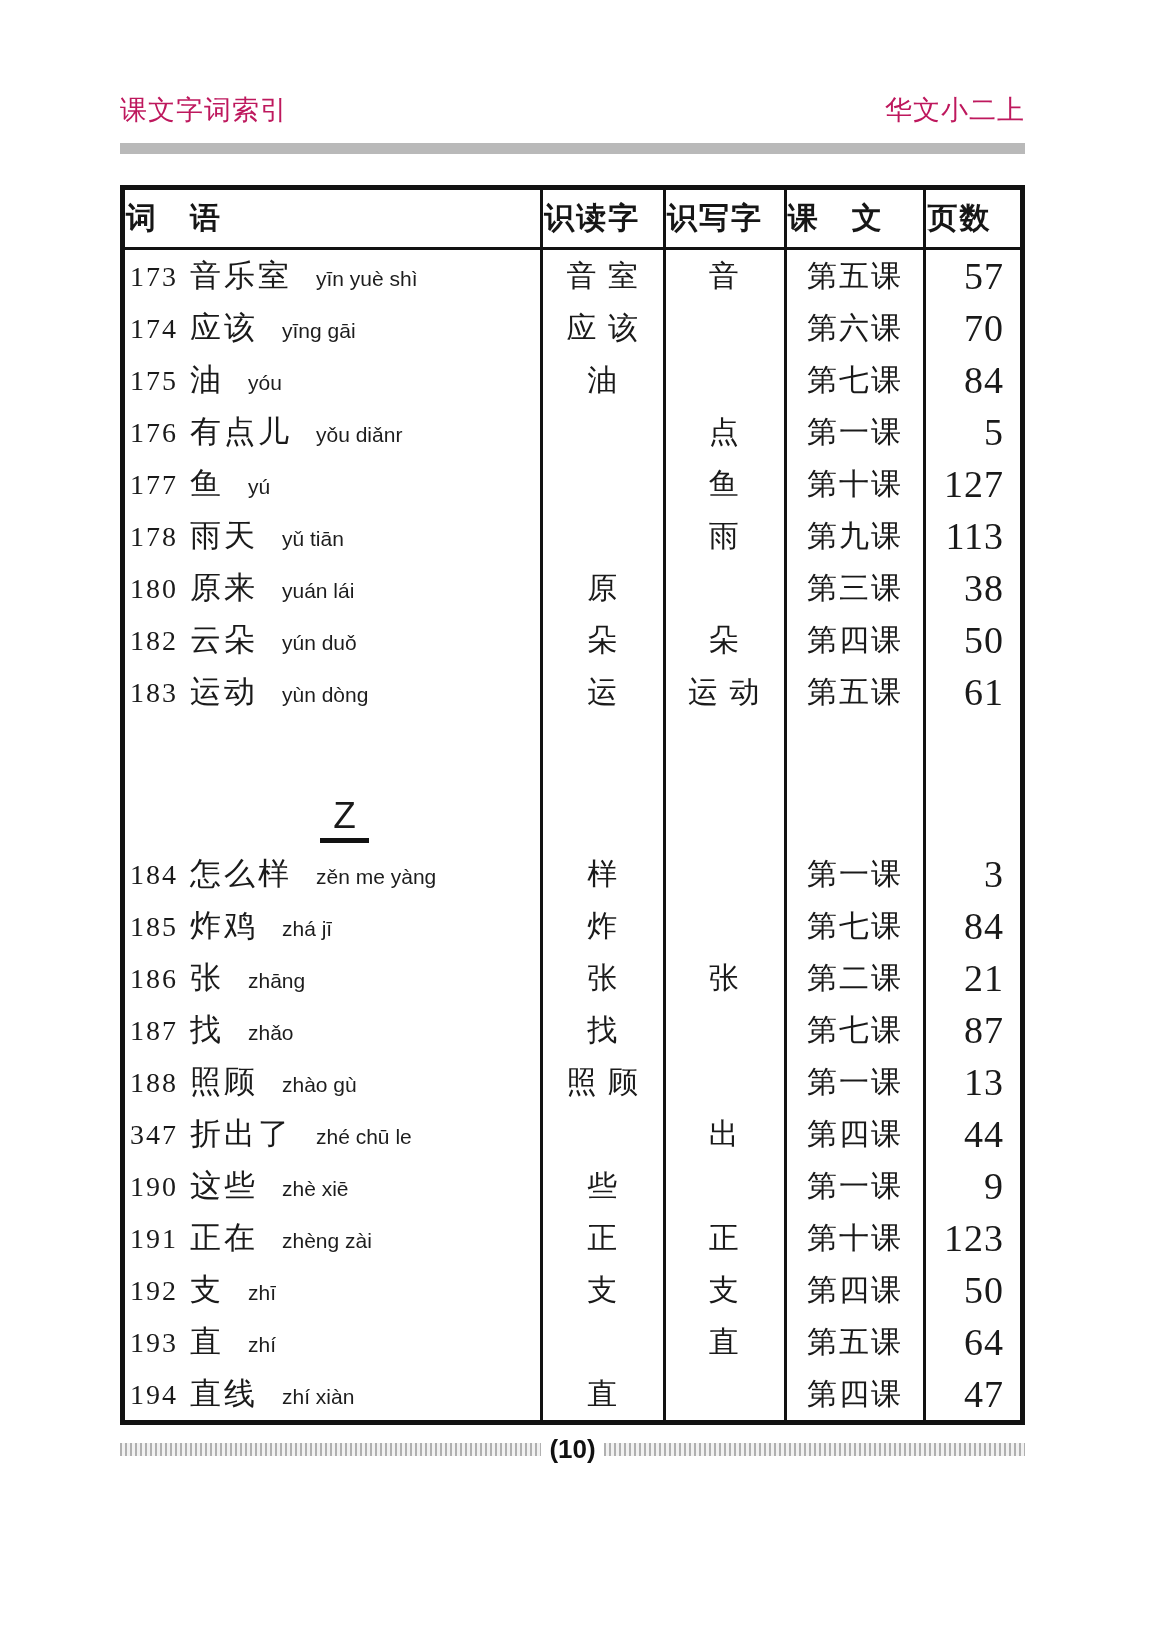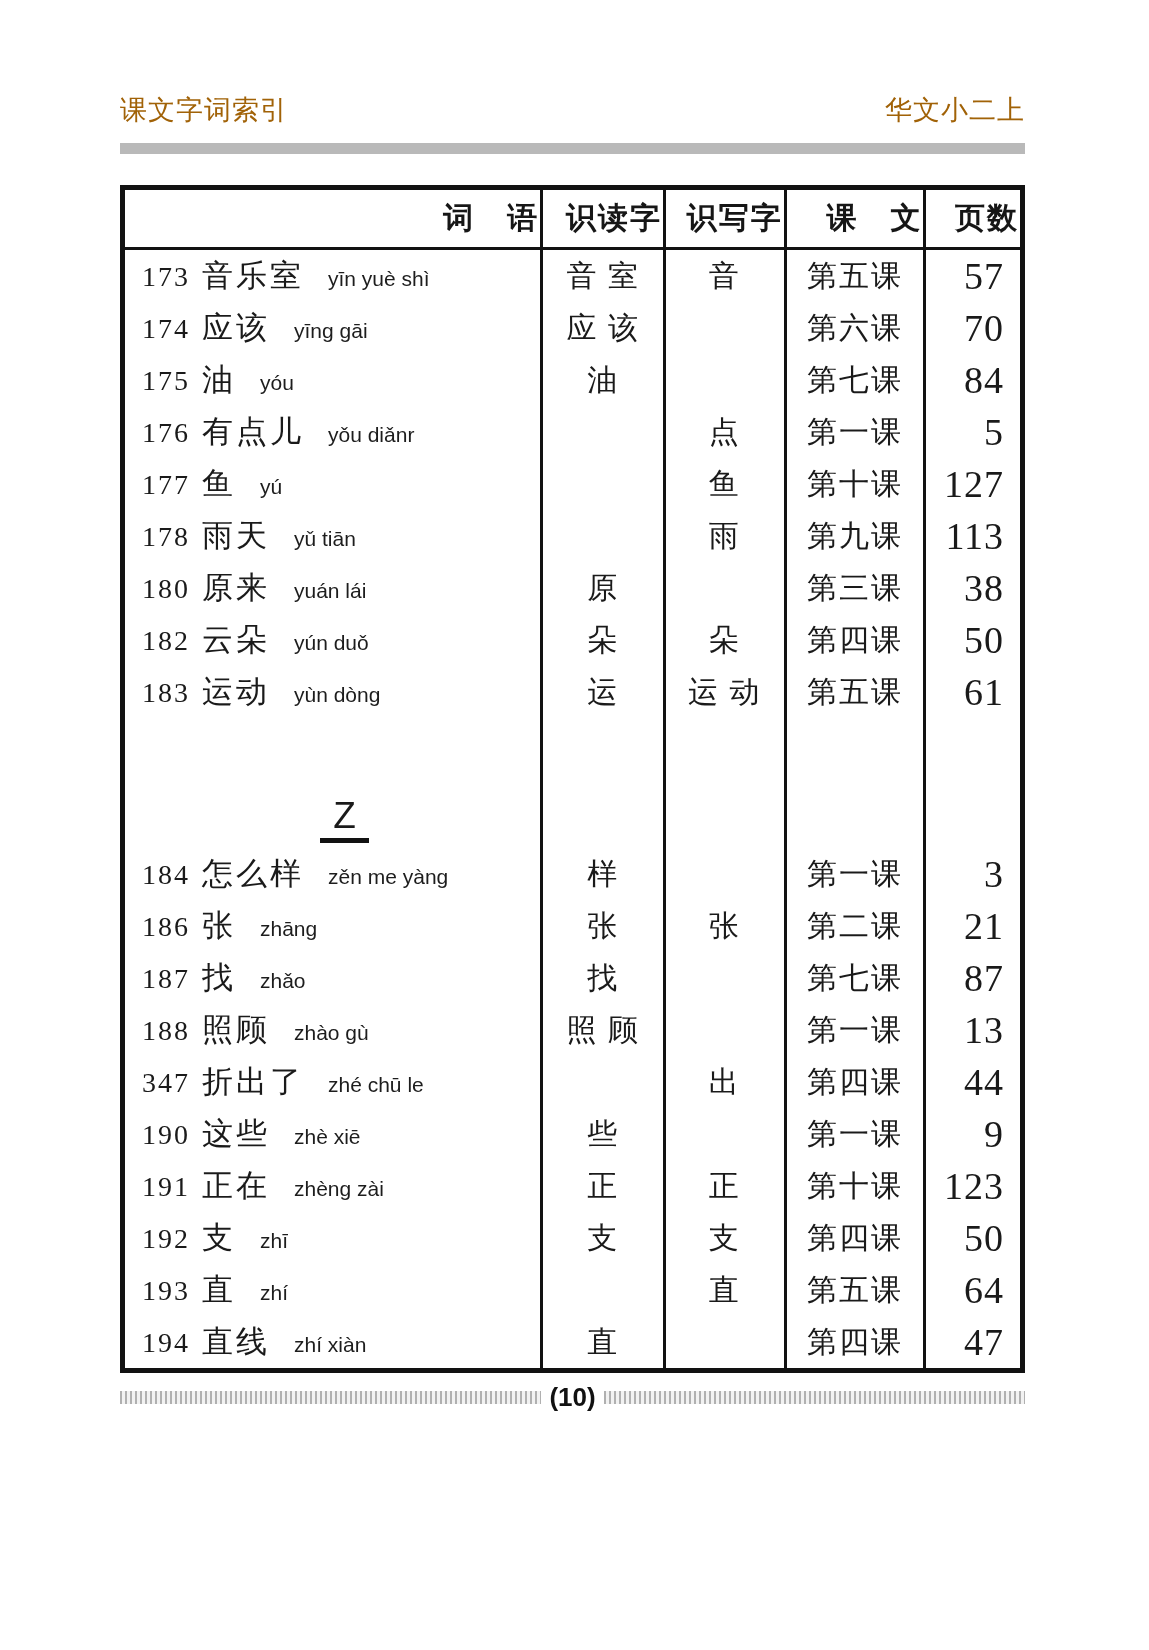--- a/index.html
+++ b/index.html
@@ -16,21 +16,21 @@
 
   
   .page-header {
     display: flex;
     justify-content: space-between;
     align-items: baseline;
     padding-top: 92px;
     font-family: "Liberation Sans", sans-serif;
     font-size: 27px;
     letter-spacing: 1px;
-    color: #a16207;
+    color: #be185d;
   }
   .header-divider {
     margin-top: 15px;
     height: 11px;
     background: #b9b9b9;
   }
 
   
   table.vocab {
     border-collapse: collapse;
@@ -45,30 +45,30 @@
   col.c-lesson { width: 139px; }
   col.c-page   { width: 97px; }
 
   th {
     height: 55px;
     border-bottom: 3px solid #121212;
     font-family: "Liberation Sans", sans-serif;
     font-weight: 700;
     font-size: 30px;
     letter-spacing: 2px;
-    text-align: right;
+    text-align: left;
     color: #161616;
   }
   td { height: 50px; vertical-align: middle; }
   th + th, td + td { border-left: 3px solid #121212; }
 
   .word-line {
     display: flex;
     align-items: baseline;
-    padding-left: 16px;
+    padding-left: 4px;
     white-space: nowrap;
   }
   .no {
     font-family: "Liberation Serif", serif;
     font-size: 28px;
     width: 60px;
     flex: 0 0 auto;
     letter-spacing: 2px;
   }
   .hanzi {
@@ -291,20 +291,33 @@
               </div>
             </td>
             <td class="cell-center">样</td>
             <td class="cell-center"></td>
             <td class="cell-center">第一课</td>
             <td class="cell-page">3</td>
           </tr>
           <tr>
             <td>
               <div class="word-line">
+                <span class="no">185</span>
+                <span class="hanzi">炸鸡</span>
+                <span class="pinyin">zhá jī</span>
+              </div>
+            </td>
+            <td class="cell-center">炸</td>
+            <td class="cell-center"></td>
+            <td class="cell-center">第七课</td>
+            <td class="cell-page">84</td>
+          </tr>
+          <tr>
+            <td>
+              <div class="word-line">
                 <span class="no">186</span>
                 <span class="hanzi">张</span>
                 <span class="pinyin">zhāng</span>
               </div>
             </td>
             <td class="cell-center">张</td>
             <td class="cell-center">张</td>
             <td class="cell-center">第二课</td>
             <td class="cell-page">21</td>
           </tr>

